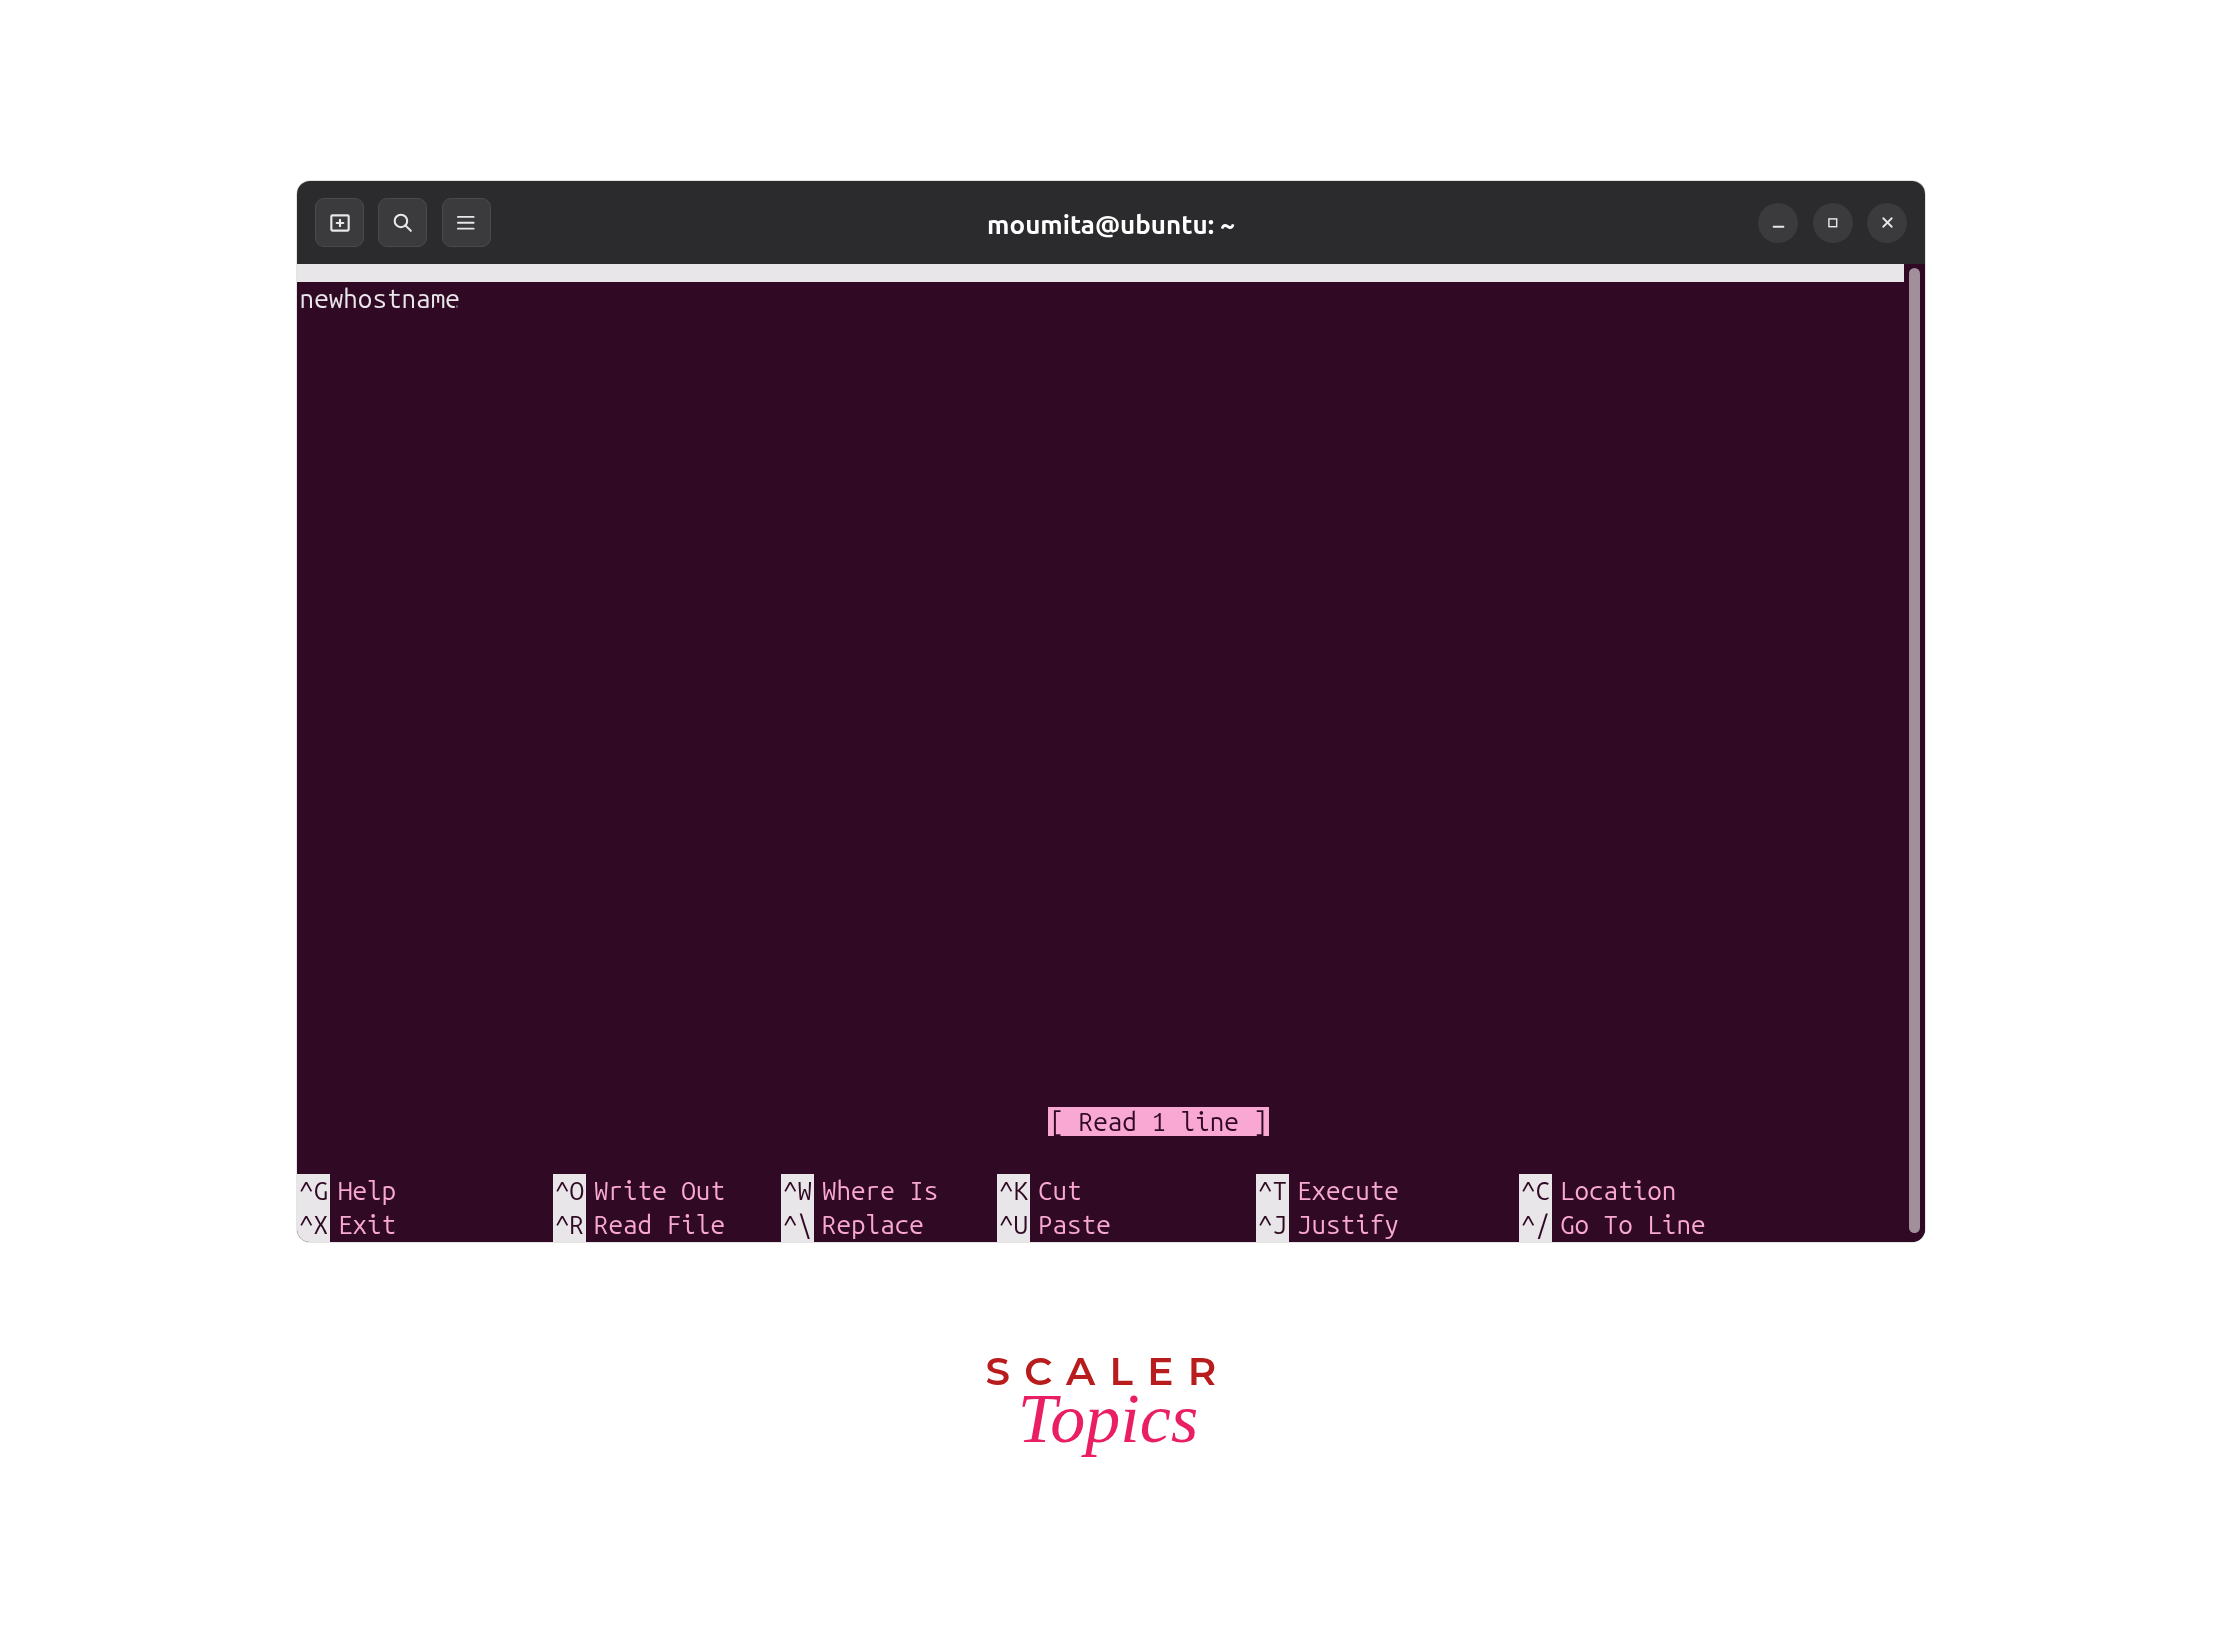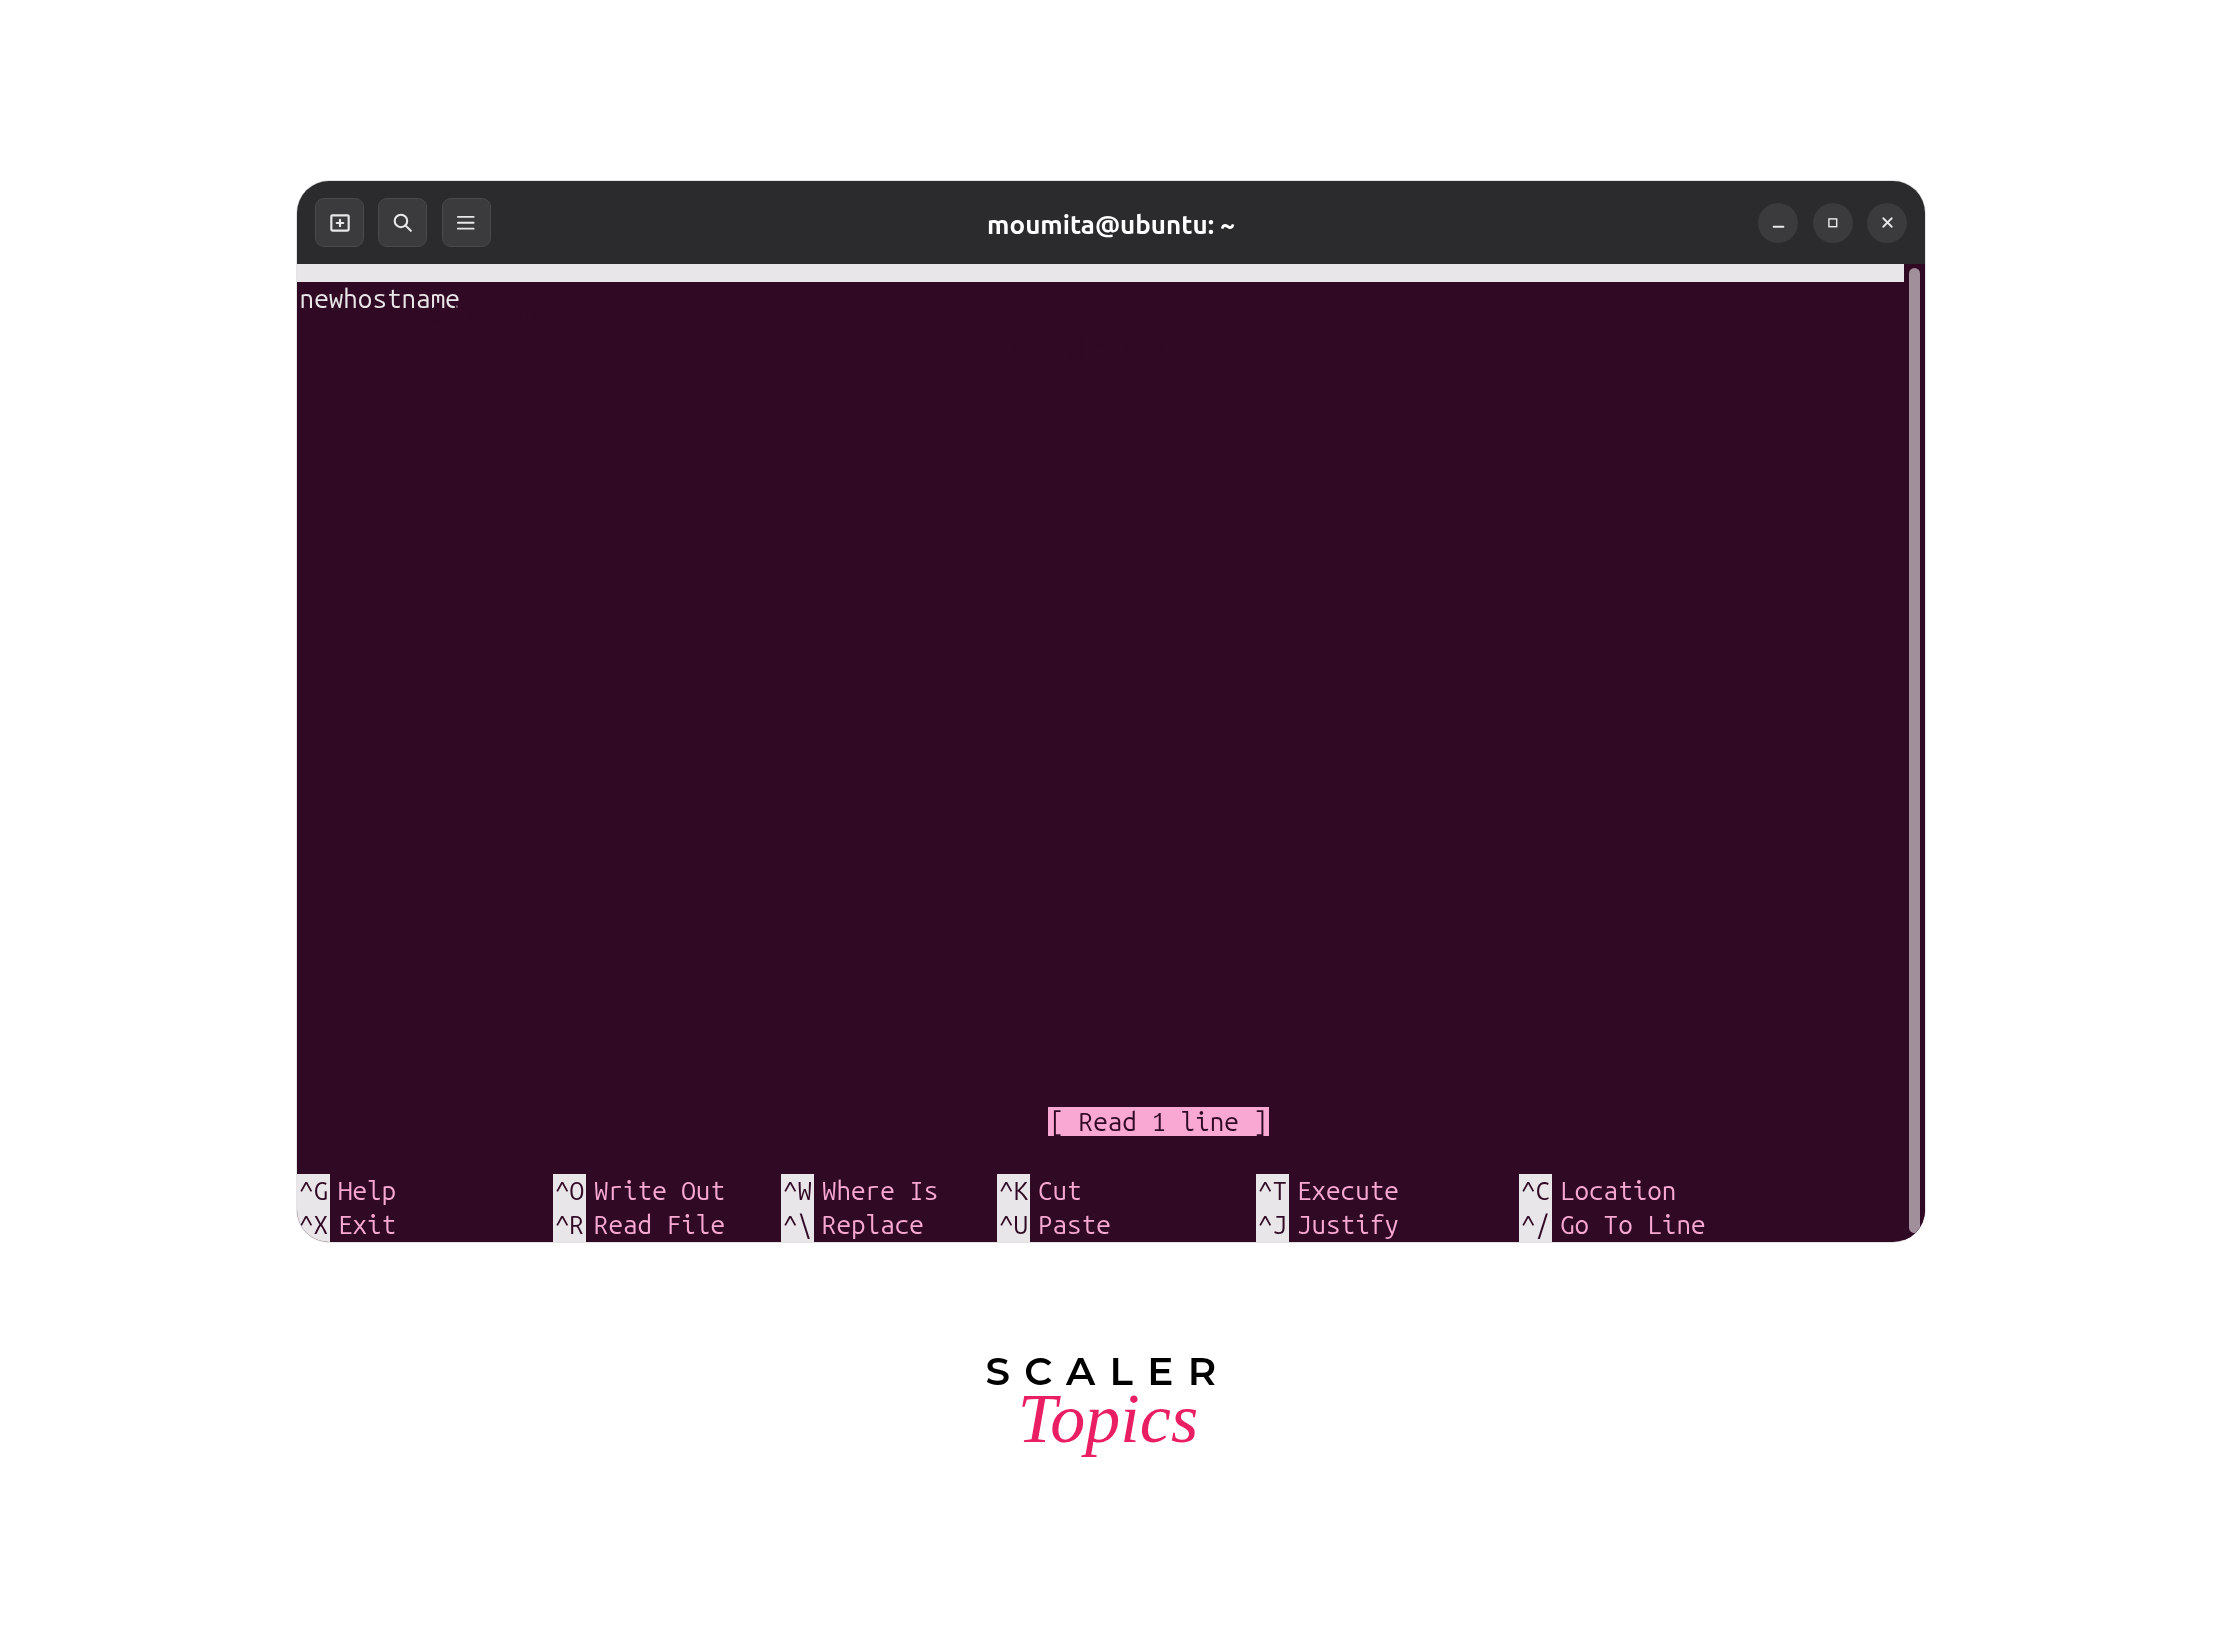--- a/index.html
+++ b/index.html
@@ -9,21 +9,21 @@
     background: #ffffff;
     position: relative;
     font-family: "Ubuntu Mono", "DejaVu Sans Mono", "Courier New", monospace;
   }
   .terminal-window {
     position: absolute;
     left: 297px;
     top: 181px;
     width: 1628px;
     height: 1061px;
-    border-radius: 32px;
+    border-radius: 13px;
     overflow: hidden;
     box-shadow: 0 0 0 0.7px rgba(0,0,0,0.15);
     display: flex;
     flex-direction: column;
   }
   .titlebar {
     height: 83px;
     background: #2b2a2c;
     display: flex;
     align-items: center;
@@ -159,21 +159,21 @@
     position: absolute;
     left: 50%;
     top: 1347px;
     transform: translateX(-50%);
     text-align: center;
   }
   .logo .line1 {
     font-family: "Montserrat", "Arial", sans-serif;
     font-size: 39px;
     font-weight: 600;
-    color: #000000;
+    color: #b91c1c;
     letter-spacing: 14.3px;
   }
   .logo .line2 {
     font-family: "Brush Script MT", "Segoe Script", cursive;
     font-size: 70px;
     font-weight: 500;
     font-style: italic;
     color: #e91e63;
     margin-top: -16.3px;
   }

